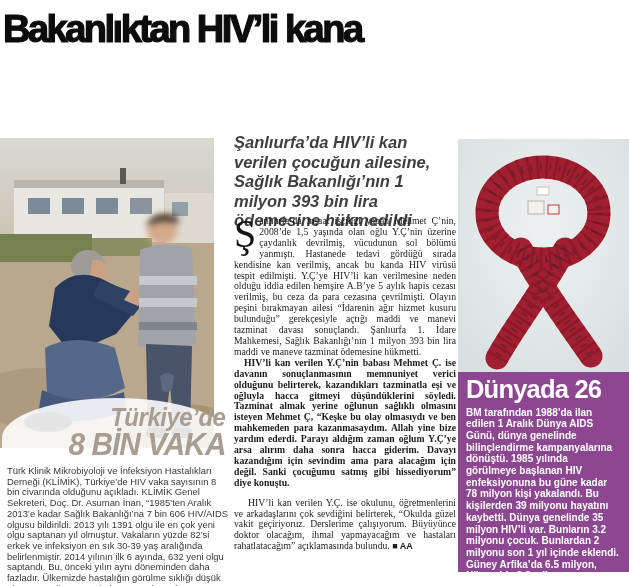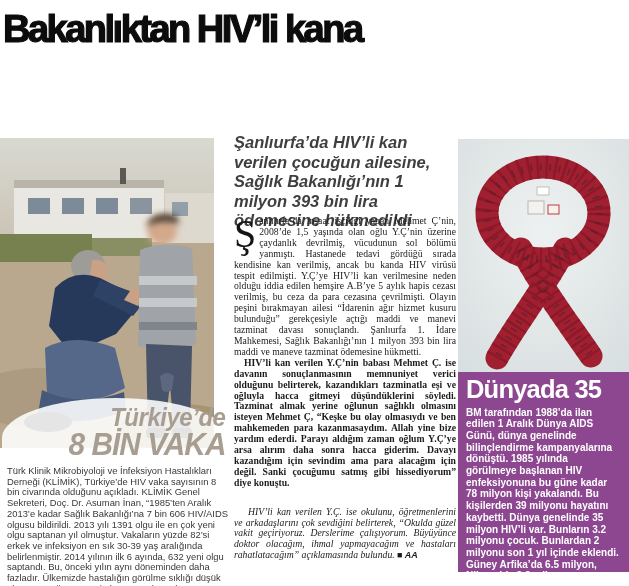--- a/index.html
+++ b/index.html
@@ -52,21 +52,21 @@
   #article p{margin:0;}
   .dropcap{
     float:left;font-size:40px;line-height:32px;font-weight:400;
     padding:2px 3px 0 0;color:#141414;font-family:"Liberation Serif",serif;
   }
   #article .subhead{
     font-weight:700;font-size:14px;line-height:16px;margin:7px 0 3px 0;
     text-align:left;color:#0e0e0e;
   }
   #article .p2{text-indent:10px;font-weight:bold;}
-  #article .p3{text-indent:14px;margin-top:18px;font-style:italic;}
+  #article .p3{text-indent:14px;margin-top:9px;}
   .byline{font-family:"Liberation Sans",sans-serif;font-weight:700;font-size:9px;white-space:nowrap;}
   
   #ribbon-photo{position:absolute;left:458px;top:139px;width:171px;height:233px;}
   #ribbon-photo svg{display:block;}
   
   #world-box{
     position:absolute;left:458px;top:372px;width:171px;height:200px;
     background:var(--purple,#8d4791);color:#fff;box-sizing:border-box;
     padding:5px 8px 0 8px;
   }
@@ -193,18 +193,18 @@
       </g>
 
       <rect x="70" y="62" width="16" height="13" fill="#f4f2ee" stroke="#b9b3ac" stroke-width="1"></rect>
       <rect x="90" y="66" width="11" height="9" fill="#f4f2ee" stroke="#c33b3b" stroke-width="1"></rect>
       <rect x="79" y="48" width="12" height="8" fill="#ffffff" stroke="#c4beb6" stroke-width="1"></rect>
     </svg>
   </div>
 
   <div id="world-box">
     <div id="world-title">
-      <div>Dünyada 35</div>
+      <div>Dünyada 26</div>
     </div>
     <div id="world-body">BM tarafından 1988’da ilan edilen 1 Aralık Dünya AIDS Günü, dünya genelinde bilinçlendirme kampanyalarına dönüştü. 1985 yılında görülmeye başlanan HIV enfeksiyonuna bu güne kadar 78 milyon kişi yakalandı. Bu kişilerden 39 milyonu hayatını kaybetti. Dünya genelinde 35 milyon HIV’li var. Bunların 3.2 milyonu çocuk. Bunlardan 2 milyonu son 1 yıl içinde eklendi. Güney Arfika’da 6.5 milyon, Nijerya’da 3.2 milyon Hindistan’da 2.1 milyon HIV’li yaşıyor.</div>
   </div>
 
 </div>
 
 </body></html>

